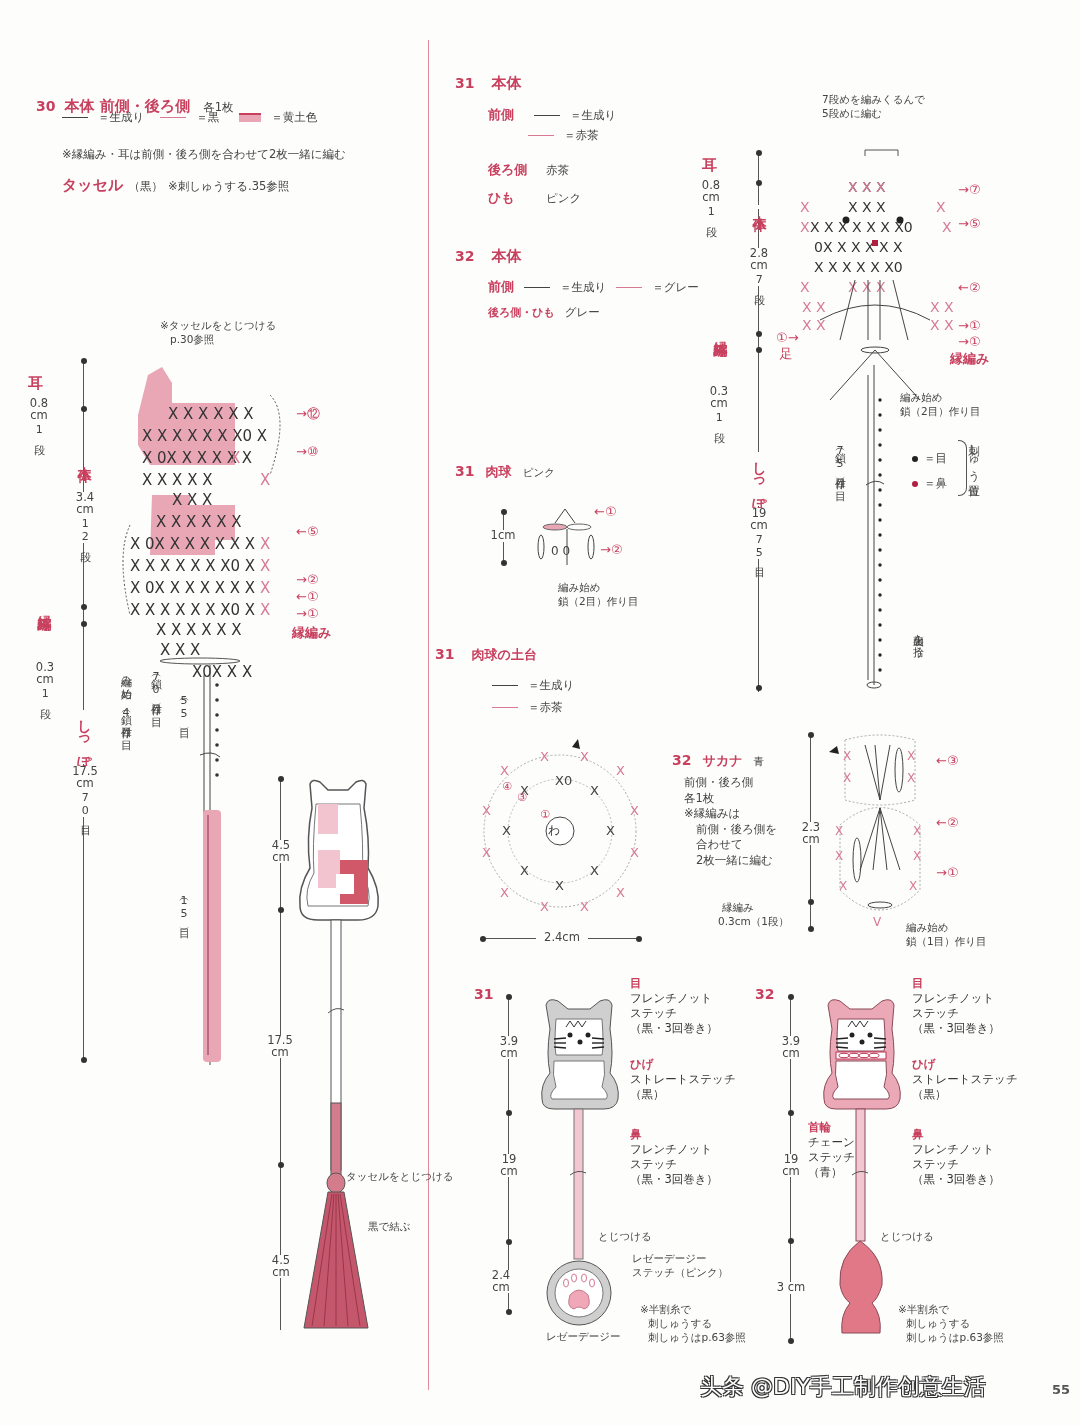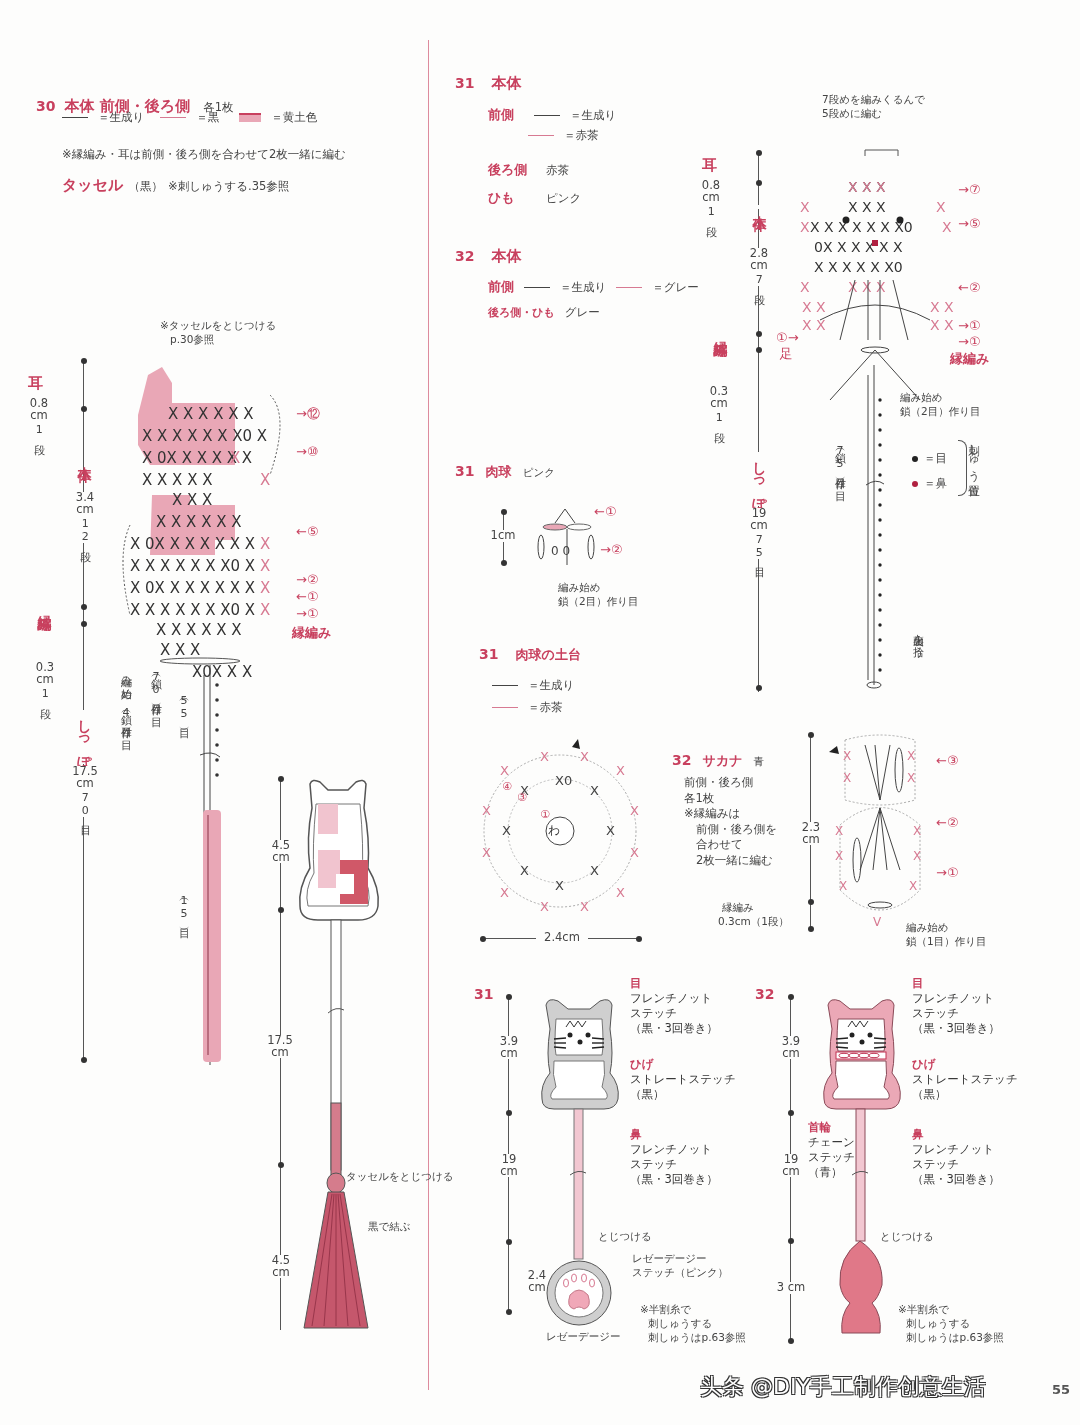--- a/index.html
+++ b/index.html
@@ -359,21 +359,21 @@
   <text x="16" y="50" font-size="12" fill="#444" font-family="DejaVu Sans, sans-serif">0  0</text>
   <path d="M32 24 L32 60" stroke="#444"></path>
 </svg>
 <div class="abs arrow-lbl" style="left:594px;top:504px;">←①</div>
 <div class="abs arrow-lbl" style="left:600px;top:542px;">→②</div>
 <div class="abs tiny" style="left:558px;top:580px;line-height:1.35">
   <div>編み始め</div>
   <div>鎖（2目）作り目</div>
 </div>
 
-<div class="abs" style="left:479px;top:644px;">
+<div class="abs" style="left:435px;top:644px;">
   <span class="h-num">31</span>
   <span class="h-title" style="margin-left:12px;font-size:13px">肉球の土台</span>
 </div>
 <div class="abs small row-line" style="left:492px;top:678px;">
   <span class="legend-line"></span>
     <span>＝生成り</span>
 </div>
 <div class="abs small row-line" style="left:492px;top:700px;">
   <span class="legend-line pink"></span>
     <span>＝赤茶</span>
@@ -478,21 +478,21 @@
 </div>
 
 <div class="abs h-num" style="left:474px;top:986px;">31</div>
 <div class="vline" style="left:508px;top:996px;height:316px;"></div>
 <div class="dot" style="left:509px;top:997px"></div>
 <div class="dot" style="left:509px;top:1113px"></div>
 <div class="dot" style="left:509px;top:1242px"></div>
 <div class="dot" style="left:509px;top:1312px"></div>
 <div class="abs meas" style="left:492px;top:1036px;width:34px;background:#fdfdfc">3.9 cm</div>
 <div class="abs meas" style="left:492px;top:1154px;width:34px;background:#fdfdfc">19 cm</div>
-<div class="abs meas" style="left:520px;top:1270px;width:34px;background:#fdfdfc">2.4 cm</div>
+<div class="abs meas" style="left:484px;top:1270px;width:34px;background:#fdfdfc">2.4 cm</div>
 
 <svg style="left:540px;top:995px;" width="100" height="340">
   <path d="M6 10 Q8 2 18 6 L28 14 L50 14 L60 6 Q70 2 72 10 L70 34 Q74 60 70 78 Q80 90 78 104 Q76 114 64 114 L14 114 Q2 114 2 104 Q0 90 10 78 Q6 60 10 34 Z" fill="#cfcfcf" stroke="#555"></path>
   <path d="M16 24 L62 24 Q64 50 62 60 L16 60 Q14 50 16 24 Z" fill="#fff" stroke="#777"></path>
   <path d="M14 66 L64 66 Q66 80 62 92 Q70 100 66 104 L12 104 Q8 100 16 92 Q12 80 14 66 Z" fill="#fff" stroke="#777"></path>
   <path d="M26 32 L30 26 L34 32 L38 26 L42 32 L46 26" fill="none" stroke="#333"></path>
   <circle cx="30" cy="40" r="2.5" fill="#222"></circle>
     <circle cx="48" cy="40" r="2.5" fill="#222"></circle>
     <circle cx="40" cy="47" r="2.5" fill="#222"></circle>
   <g stroke="#222" stroke-width="1.4">

